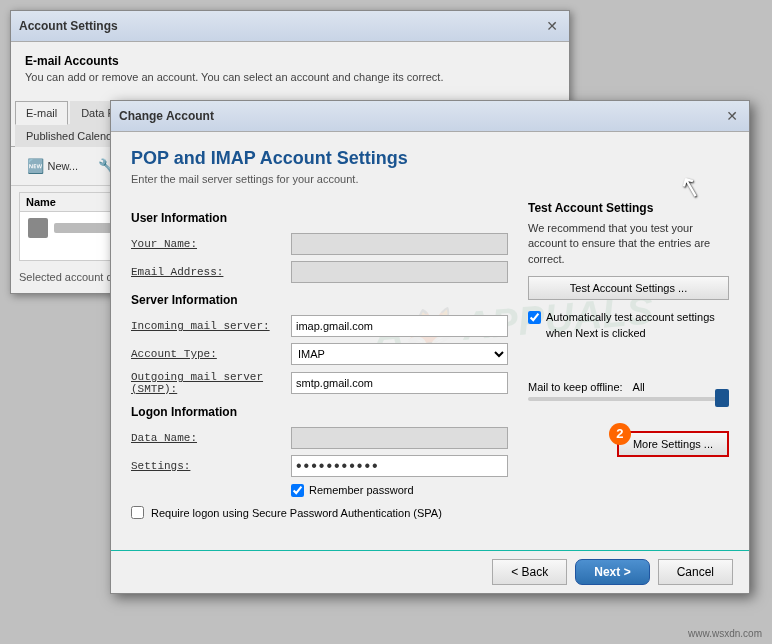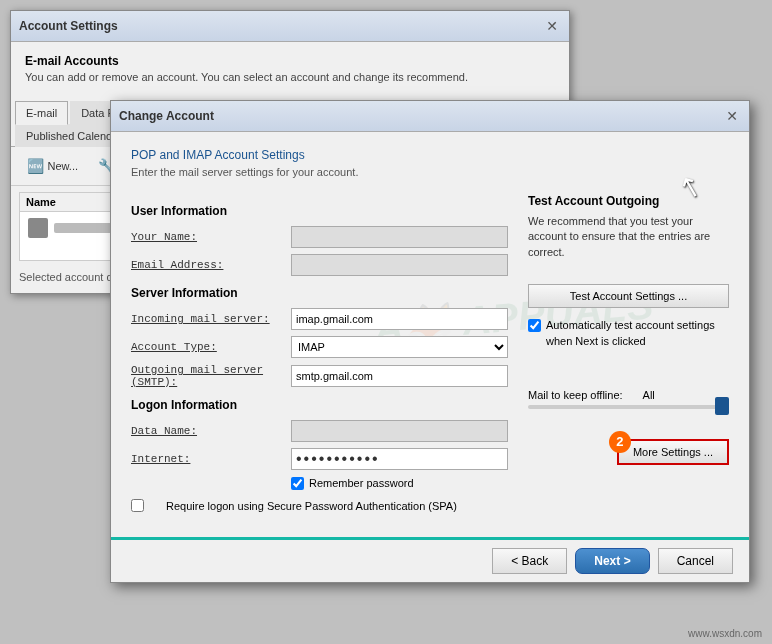--- a/index.html
+++ b/index.html
@@ -232,22 +232,22 @@
     .dialog-title {
       font-size: 12px;
       font-weight: 600;
       color: #333;
     }
 
     .dialog-content {
       padding: 16px 20px;
     }
     .dialog-section-title {
-      font-size: 12px;
-      font-weight: 400;
+      font-size: 18px;
+      font-weight: 700;
       color: #1a5490;
       margin-bottom: 4px;
     }
     .dialog-section-desc {
       font-size: 11px;
       color: #555;
       margin-bottom: 16px;
     }
 
     
@@ -325,21 +325,21 @@
 
     
     .right-panel-title {
       font-size: 12px;
       font-weight: 700;
       margin-bottom: 6px;
     }
     .right-panel-desc {
       font-size: 11px;
       color: #333;
-      margin-bottom: 24px;
+      margin-bottom: 9px;
       line-height: 1.4;
     }
     .test-btn {
       width: 100%;
       padding: 5px;
       font-size: 11px;
       background: linear-gradient(to bottom, #f8f8f8, #e0e0e0);
       border: 1px solid #aaa;
       cursor: pointer;
       margin-bottom: 10px;
@@ -357,21 +357,21 @@
       flex-shrink: 0;
     }
     .checkbox-label {
       font-size: 11px;
       line-height: 1.4;
     }
 
     .offline-row {
       display: flex;
       align-items: center;
-      gap: 16px;
+      gap: 6px;
       margin-top: 10px;
     }
     .offline-label {
       font-size: 11px;
     }
     .offline-slider-container {
       flex: 1;
       height: 4px;
       background: #ccc;
       border-radius: 2px;
@@ -400,32 +400,32 @@
     }
 
     
     .remember-row {
       padding-left: 160px;
       margin-bottom: 6px;
     }
     .require-row {
       display: flex;
       align-items: flex-start;
-      gap: 22px;
-      margin-bottom: 6px;
+      gap: 7px;
+      margin-bottom: 12px;
     }
 
     
     .dialog-footer {
       display: flex;
       justify-content: flex-end;
       align-items: center;
       padding: 8px 16px;
       gap: 8px;
-      border-top: 3px solid #14b8a6;
+      border-top: 1px solid #14b8a6;
       background: #f0f0f0;
     }
     .footer-btn {
       padding: 5px 18px;
       font-size: 12px;
       cursor: pointer;
       border: 1px solid #aaa;
       background: linear-gradient(to bottom, #f8f8f8, #e0e0e0);
     }
     .footer-btn.primary {
@@ -480,21 +480,21 @@
 </head>
 <body>
 
 <div class="account-settings-window">
   <div class="window-titlebar">
     <span class="window-title">Account Settings</span>
     <button class="window-close">✕</button>
   </div>
   <div class="account-content">
     <div class="section-title">E-mail Accounts</div>
-    <div class="section-desc">You can add or remove an account. You can select an account and change its recommend.</div>
+    <div class="section-desc">You can add or remove an account. You can select an account and change its correct.</div>
   </div>
 
   <div class="tabs">
     <div class="tab active">E-mail</div>
     <div class="tab">Data Files</div>
     <div class="tab">RSS Feeds</div>
     <div class="tab">SharePoint Lists</div>
     <div class="tab">Internet Calendars</div>
     <div class="tab">Published Calendars</div>
     <div class="tab">Address Books</div>
@@ -581,37 +581,37 @@
           <label class="form-label underline">Outgoing mail server (SMTP):</label>
           <input class="form-input" type="text" value="smtp.gmail.com" style="">
         </div>
 
         <div class="form-group-header">Logon Information</div>
         <div class="form-row">
           <label class="form-label underline">Data Name:</label>
           <input class="form-input blurred" type="text" value="" style="background: rgb(221, 221, 221);" readonly="">
         </div>
         <div class="form-row">
-          <label class="form-label underline">Internet:</label>
+          <label class="form-label underline">Settings:</label>
           <input class="password-dots" type="password" value="***********" style="">
         </div>
         <div class="remember-row">
           <div class="checkbox-row">
             <input type="checkbox" checked="" style="">
             <span class="checkbox-label">Remember password</span>
           </div>
         </div>
         <div class="require-row">
           <input type="checkbox" style="">
           <span class="checkbox-label" style="max-width:300px;">Require logon using Secure Password Authentication (SPA)</span>
         </div>
       </div>
 
       <div class="form-right">
-        <div class="right-panel-title">Test Account Outgoing</div>
+        <div class="right-panel-title">Test Account Settings</div>
         <div class="right-panel-desc">We recommend that you test your account to ensure that the entries are correct.</div>
         <button class="test-btn">Test Account Settings ...</button>
         <div class="checkbox-row">
           <input type="checkbox" checked="" style="">
           <span class="checkbox-label">Automatically test account settings when Next is clicked</span>
         </div>
 
         
         <div class="offline-row" style="margin-top: 40px;">
           <span class="offline-label">Mail to keep offline:</span>

